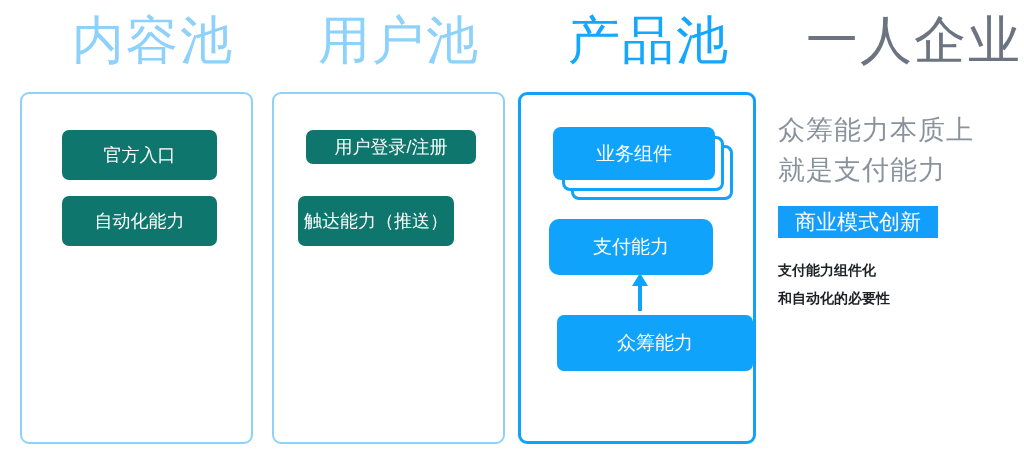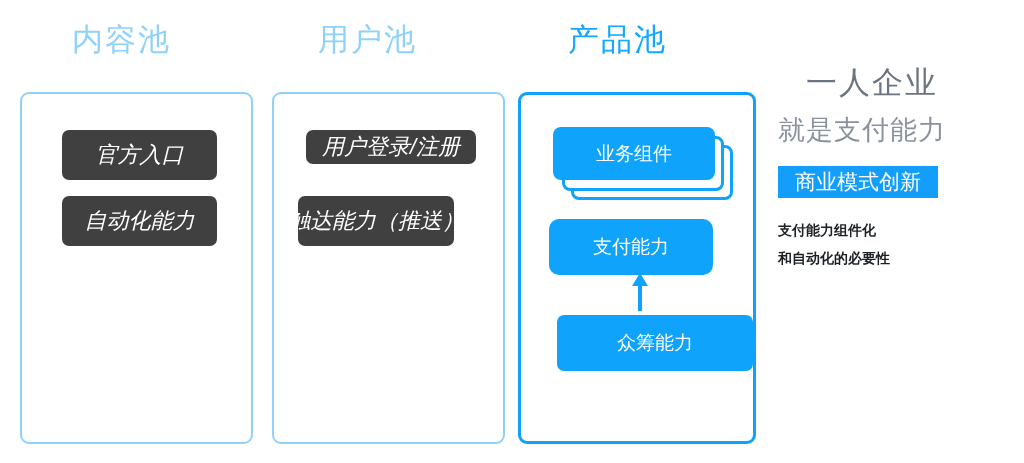--- a/index.html
+++ b/index.html
@@ -12,29 +12,29 @@
     background: #ffffff;
     font-family: "Liberation Sans", "DejaVu Sans", sans-serif;
     overflow: hidden;
     position: relative;
   }
 
   
   .heading {
     position: absolute;
     top: 16px;
-    font-size: 31px;
+    font-size: 52px;
     line-height: 48px;
     font-weight: 400;
     letter-spacing: 2px;
     white-space: nowrap;
   }
   .heading.light  { color: #8ed2fb; }
   .heading.bright { color: #13a7fd; }
-  .heading.dark   { color: #6b7480; margin-top: 43px; }
+  .heading.dark   { color: #6b7480; }
 
   #heading-content  { left: 72px;  }
   #heading-user     { left: 318px; text-align: center; }
   #heading-product  { left: 568px; }
   #heading-solo     { left: 806px; }
 
   
   .pool {
     position: absolute;
     top: 92px;
@@ -56,23 +56,22 @@
     box-sizing: border-box;
     display: flex;
     align-items: center;
     justify-content: center;
     color: #ffffff;
     border-radius: 7px;
     text-align: center;
     white-space: nowrap;
   }
   .card.soft {
-    background: #404040;
-    font-size: 22px;
-    font-style: italic;
+    background: #0f766e;
+    font-size: 18px;
   }
   .card.bright {
     background: #0fa3fc;
     font-size: 19px;
   }
 
   
   #card-official   { left: 40px; top: 36px;  width: 155px; height: 50px; }
   #card-automation { left: 40px; top: 102px; width: 155px; height: 50px; }
 
@@ -196,20 +195,21 @@
   <svg id="arrow-up" viewBox="0 0 18 38">
     <line x1="9" y1="38" x2="9" y2="10" stroke="#0fa3fc" stroke-width="4"></line>
     <polygon points="9,0 17,13 1,13" fill="#0fa3fc"></polygon>
   </svg>
 
   <div class="card bright" id="card-crowdfund">众筹能力</div>
 </div>
 
 <div id="text-column">
   <div id="tagline">
+    <div>众筹能力本质上</div>
     <div>就是支付能力</div>
   </div>
 
   <div id="highlight-badge">商业模式创新</div>
 
   <div id="note">
     <div>支付能力组件化</div>
     <div>和自动化的必要性</div>
   </div>
 </div>

